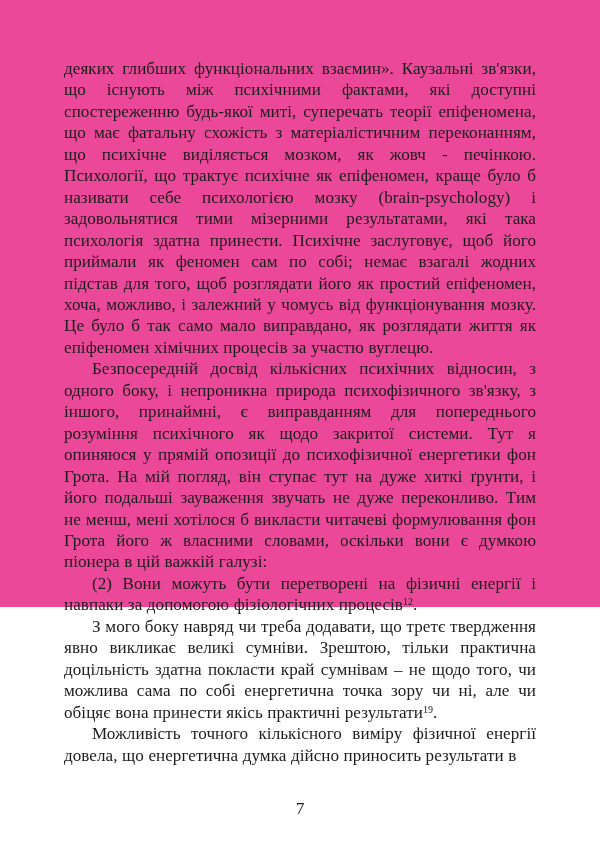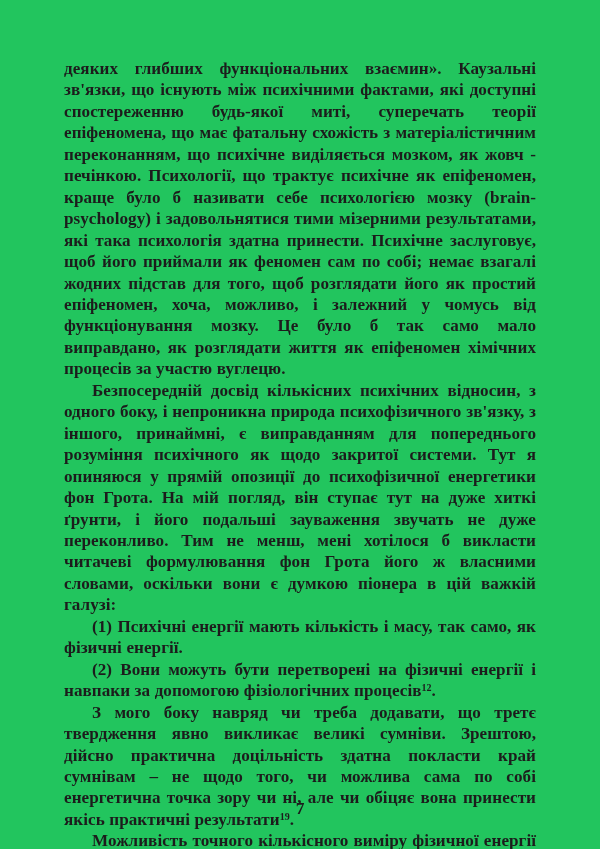--- a/index.html
+++ b/index.html
@@ -10,25 +10,24 @@
   body {
     width: 600px;
     height: 849px;
     font-family: "Liberation Serif", "DejaVu Serif", serif;
     color: #1c1c1c;
     position: relative;
     overflow: hidden;
   }
   .page {
     width: 600px;
-    height: 849px;
+    height: 607px;
     position: relative;
     box-sizing: border-box;
-    background: #22c55e;
-    font-weight: bold;
+    background: #ec4899;
   }
   .text-block {
     position: absolute;
     left: 64px;
     top: 58px;
     width: 472px;
   }
   p.para {
     margin: 0;
     font-size: 17.1px;
@@ -64,26 +63,25 @@
 <body>
 
 <div class="page">
 
   <div class="text-block">
 
     <p class="para no-indent">деяких глибших функціональних взаємин». Каузальні зв'язки, що існують між психічними фактами, які доступні спостереженню будь-якої миті, суперечать теорії епіфеномена, що має фатальну схожість з матеріалістичним переконанням, що психічне виділяється мозком, як жовч - печінкою. Психології, що трактує психічне як епіфеномен, краще було б називати себе психологією мозку (brain-psychology) і задовольнятися тими мізерними результатами, які така психологія здатна принести. Психічне заслуговує, щоб його приймали як феномен сам по собі; немає взагалі жодних підстав для того, щоб розглядати його як простий епіфеномен, хоча, можливо, і залежний у чомусь від функціонування мозку. Це було б так само мало виправдано, як розглядати життя як епіфеномен хімічних процесів за участю вуглецю.</p>
 
     <p class="para">Безпосередній досвід кількісних психічних відносин, з одного боку, і непроникна природа психофізичного зв'язку, з іншого, принаймні, є виправданням для попереднього розуміння психічного як щодо закритої системи. Тут я опиняюся у прямій опозиції до психофізичної енергетики фон Грота. На мій погляд, він ступає тут на дуже хиткі ґрунти, і його подальші зауваження звучать не дуже переконливо. Тим не менш, мені хотілося б викласти читачеві формулювання фон Грота його ж власними словами, оскільки вони є думкою піонера в цій важкій галузі:</p>
 
-    <p class="para">(1) Психічні енергії мають кількість і масу, так само, як фізичні енергії.</p>
 
 
     <p class="para"><span>(2) Вони можуть бути перетворені на фізичні енергії і навпаки за допомогою фізіологічних процесів</span><sup>12</sup><span>.</span></p>
 
-    <p class="para"><span>З мого боку навряд чи треба додавати, що третє твердження явно викликає великі сумніви. Зрештою, дійсно практична доцільність здатна покласти край сумнівам – не щодо того, чи можлива сама по собі енергетична точка зору чи ні, але чи обіцяє вона принести якісь практичні результати</span><sup>19</sup><span>.</span></p>
+    <p class="para"><span>З мого боку навряд чи треба додавати, що третє твердження явно викликає великі сумніви. Зрештою, тільки практична доцільність здатна покласти край сумнівам – не щодо того, чи можлива сама по собі енергетична точка зору чи ні, але чи обіцяє вона принести якісь практичні результати</span><sup>19</sup><span>.</span></p>
 
     <p class="para">Можливість точного кількісного виміру фізичної енергії довела, що енергетична думка дійсно приносить результати в</p>
 
   </div>
 
   <div class="folio">7</div>
 
 </div>
 
 </body></html>

